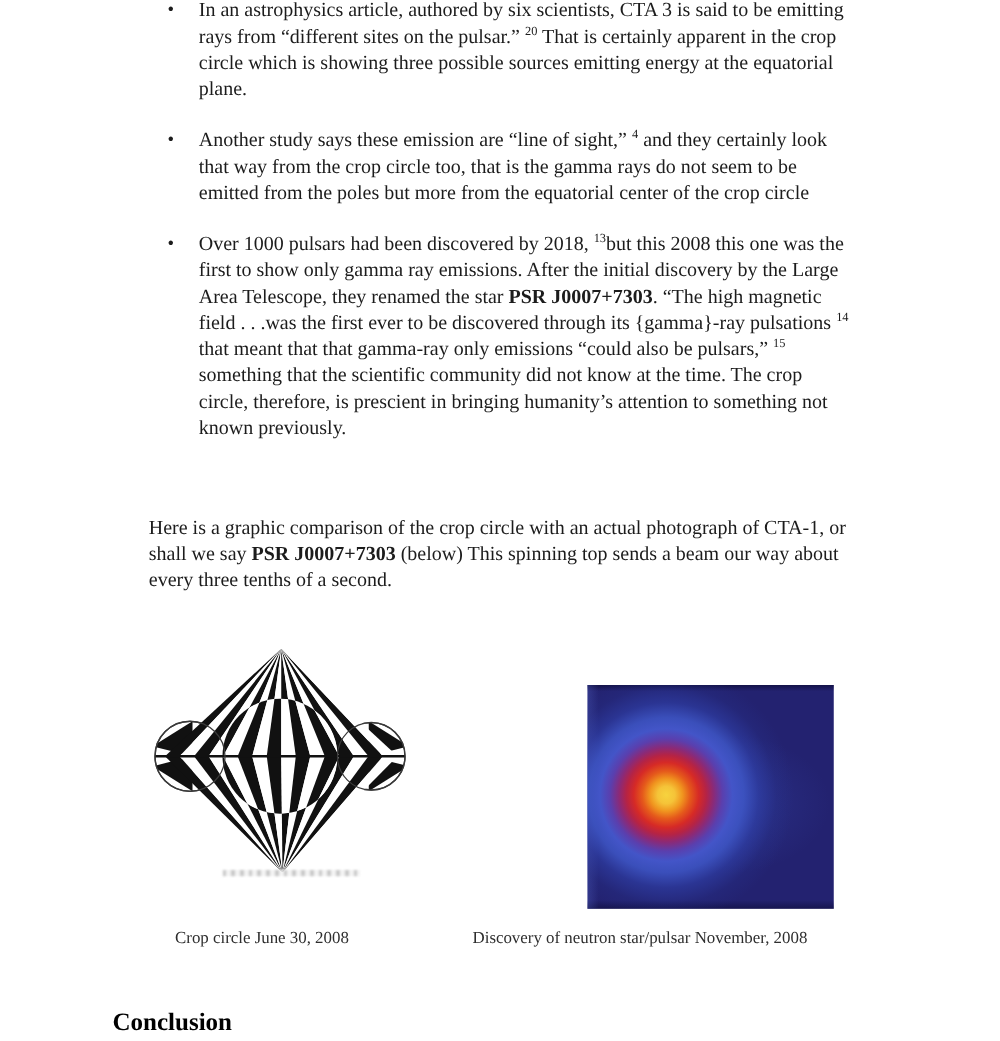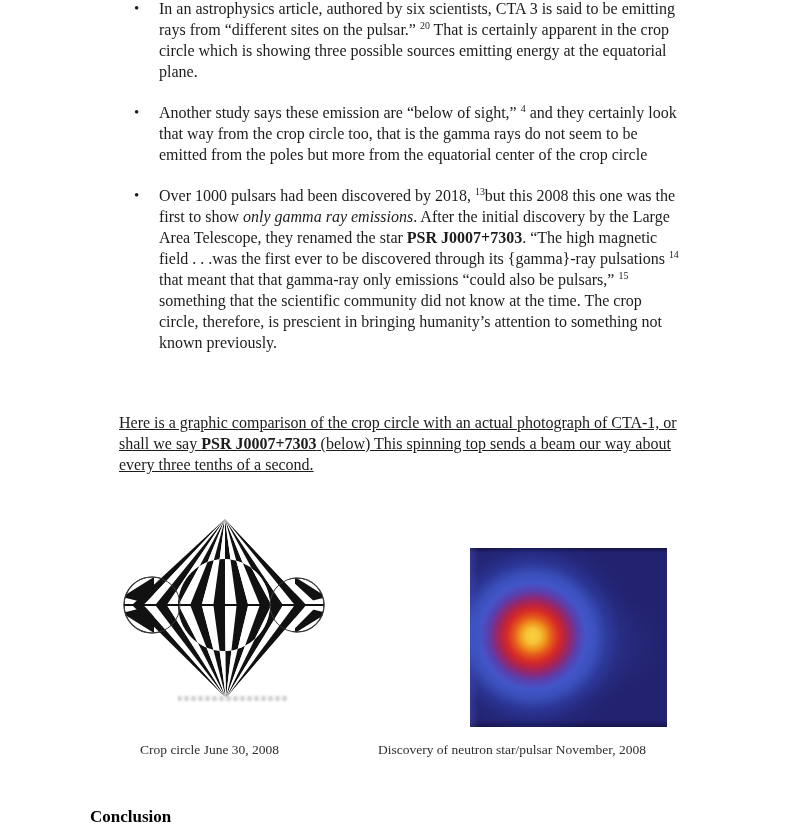--- a/index.html
+++ b/index.html
@@ -5,29 +5,29 @@
   html,body{margin:0;padding:0;}
   body{
     width:800px;height:833px;position:relative;
     background:#ffffff;
     font-family:"Liberation Serif","DejaVu Serif",serif;
     color:#1c1c1c;
     overflow:hidden;
   }
   .text-block{font-size:16px;line-height:21px;}
   sup{font-size:0.62em;line-height:0;vertical-align:super;}
-  .it{font-style:italic;margin-top:20px;}
+  .it{margin-top:20px;}
   .bd{font-weight:bold;}
 
   .bullet-list{position:absolute;left:134px;top:-2px;width:550px;}
   .bullet-item{display:flex;margin-bottom:20px;}
   .bullet-marker{width:25px;flex:0 0 25px;font-size:15px;line-height:21px;}
   .bullet-text{width:524px;}
 
-  .closing-paragraph{position:absolute;left:119px;top:412px;width:562px;text-decoration:underline;}
+  .closing-paragraph{position:absolute;left:119px;top:412px;width:562px;}
 
   .figure-wrap{position:absolute;}
   #crop-circle-fig{left:118px;top:511px;width:212px;height:199px;background:#fff;}
   #crop-circle-fig svg{display:block;}
   .smudge{
     position:absolute;left:60px;top:185px;width:110px;height:5px;
     background:repeating-linear-gradient(90deg,#b9b9b9 0 3px,#efefef 3px 7px);
     filter:blur(1px);opacity:.75;
   }
   #heatmap-fig{
@@ -47,36 +47,36 @@
 
   .fig-caption{
     position:absolute;top:742px;
     font-size:13.5px;line-height:16px;color:#2e2e2e;white-space:nowrap;
   }
   #caption-crop{left:140px;}
   #caption-heatmap{left:378px;}
 
   .conclusion-heading{
     position:absolute;left:90px;top:807px;
-    font-size:17px;font-weight:bold;color:#000;
+    font-size:20px;font-weight:bold;color:#000;
   }
 </style>
 </head>
 <body>
 
 <div class="bullet-list text-block">
 
   <div class="bullet-item">
     <span class="bullet-marker">•</span>
     <div class="bullet-text"><span>In an astrophysics article, authored by six scientists, CTA 3 is said to be emitting rays from “different sites on the pulsar.” </span><sup>20</sup><span> That is certainly apparent in the crop circle which is showing three possible sources emitting energy at the equatorial plane.</span></div>
   </div>
 
   <div class="bullet-item">
     <span class="bullet-marker">•</span>
-    <div class="bullet-text"><span>Another study says these emission are “below of sight,” </span><sup>4</sup><span> and they certainly look that way from the crop circle too, that is the gamma rays do not seem to be emitted from the poles but more from the equatorial center of the crop circle</span></div>
+    <div class="bullet-text"><span>Another study says these emission are “line of sight,” </span><sup>4</sup><span> and they certainly look that way from the crop circle too, that is the gamma rays do not seem to be emitted from the poles but more from the equatorial center of the crop circle</span></div>
   </div>
 
   <div class="bullet-item">
     <span class="bullet-marker">•</span>
     <div class="bullet-text"><span>Over 1000 pulsars had been discovered by 2018, </span><sup>13</sup><span>but this 2008 this one was the first to show </span><span class="it">only gamma ray emissions</span><span>. After the initial discovery by the Large Area Telescope, they renamed the star </span><span class="bd">PSR J0007+7303</span><span>.  “The high magnetic field . . .was the first ever to be discovered through its {gamma}-ray pulsations </span><sup>14</sup><span> that meant that that gamma-ray only emissions “could also be pulsars,” </span><sup>15</sup><span> something that the scientific community did not know at the time. The crop circle, therefore, is prescient in bringing humanity’s attention to something not known previously.</span></div>
   </div>
 
 </div>
 
 <div class="closing-paragraph text-block"><span>Here is a graphic comparison of the crop circle with an actual photograph of CTA-1, or shall we say </span><span class="bd">PSR J0007+7303</span><span> (below) This spinning top sends a beam our way about every three tenths of a second.</span></div>

